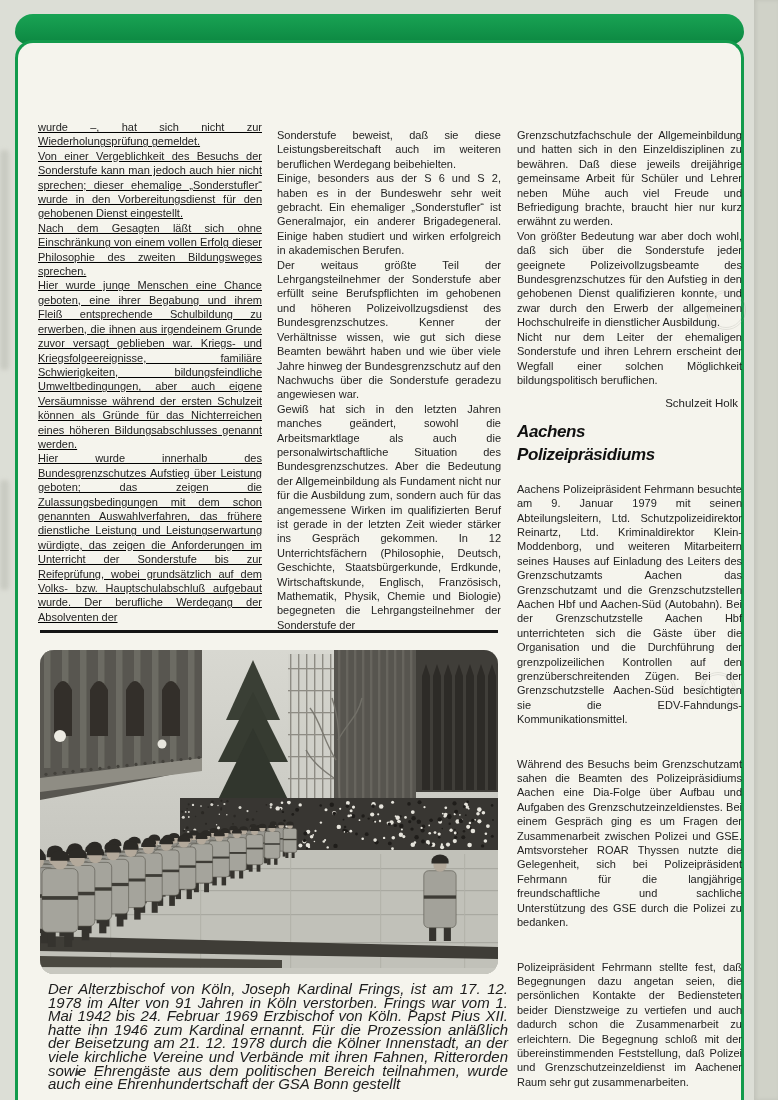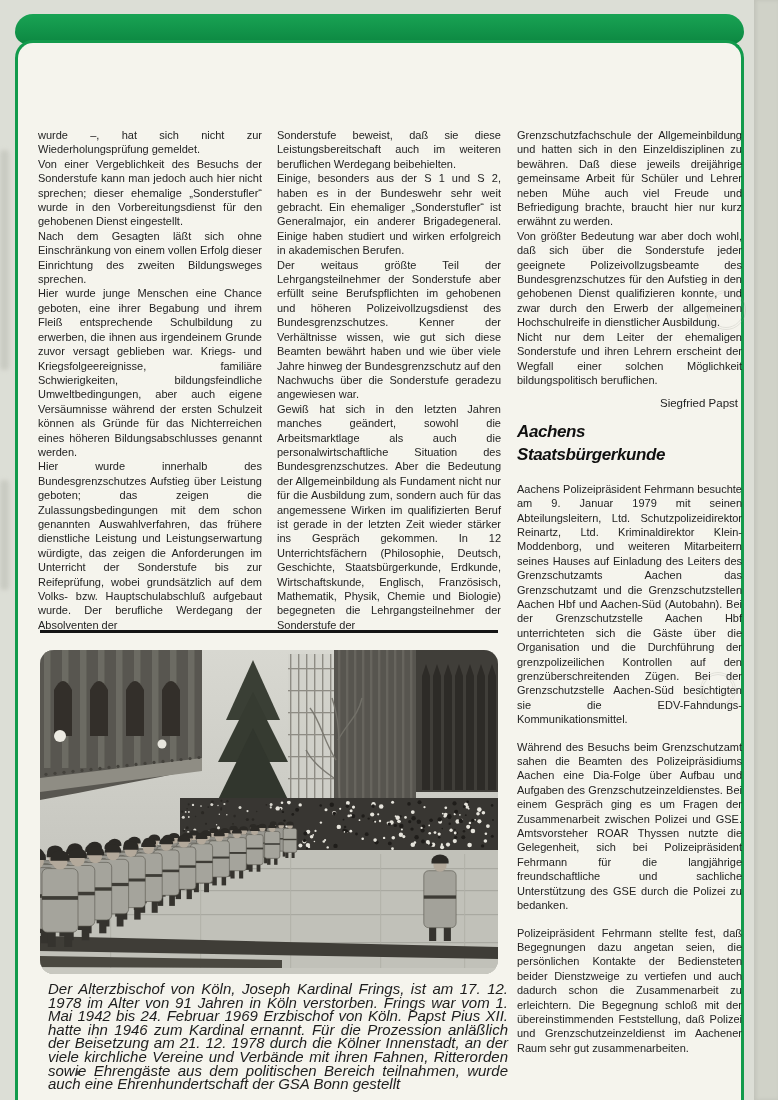--- a/index.html
+++ b/index.html
@@ -17,28 +17,28 @@
     position:absolute;left:15px;top:14px;width:729px;height:30px;
     background:linear-gradient(#19a354,#0c8741);
     border-radius:18px 18px 12px 12px;
   }
   .frame{
     position:absolute;left:15px;top:40px;width:729px;height:1060px;
     background:#f5f4ed;border:3px solid #129a4c;border-bottom:none;
     border-radius:18px 18px 0 0;box-sizing:border-box;
   }
   .col{position:absolute;width:224px;}
-  .col1{left:38px;top:128px;}
+  .col1{left:38px;top:120px;text-decoration:underline;}
   .col2{left:277px;top:128px;}
   .col3{left:517px;top:128px;width:225px;}
   .col p{
     margin:0;text-align:justify;
     font-size:11px;line-height:14.4px;color:#232323;
   }
-  .col p.gap{margin-top:13px;}
+  .col p.gap{margin-top:30px;}
   .byline{
     font-size:11.5px;line-height:14.4px;color:#232323;
     text-align:right;padding-right:4px;margin-top:9px;
   }
   .headline{
     margin:9px 0 15px 0;
     font-size:17px;line-height:23.5px;font-weight:bold;font-style:italic;
     letter-spacing:-0.4px;color:#101010;
   }
   .photo-rule{position:absolute;left:40px;top:630px;width:458px;height:3px;background:#141414;}
@@ -68,41 +68,41 @@
 <div class="left-smudge smudge-a"></div>
 <div class="left-smudge smudge-b"></div>
 <div class="topbar"></div>
 <div class="frame"></div>
 
 <main>
 
   <section class="col col1">
     <p>wurde –, hat sich nicht zur Wiederholungsprüfung gemeldet.</p>
     <p>Von einer Vergeblichkeit des Besuchs der Sonderstufe kann man jedoch auch hier nicht sprechen; dieser ehemalige „Sonderstufler“ wurde in den Vorbereitungsdienst für den gehobenen Dienst eingestellt.</p>
-    <p>Nach dem Gesagten läßt sich ohne Einschränkung von einem vollen Erfolg dieser Einrichtung des zweiten Bildungsweges sprechen.</p>
+    <p>Nach dem Gesagten läßt sich ohne Einschränkung von einem vollen Erfolg dieser Philosophie des zweiten Bildungsweges sprechen.</p>
     <p>Hier wurde junge Menschen eine Chance geboten, eine ihrer Begabung und ihrem Fleiß entsprechende Schulbildung zu erwerben, die ihnen aus irgendeinem Grunde zuvor versagt geblieben war. Kriegs- und Kriegsfolgeereignisse, familiäre Schwierigkeiten, bildungsfeindliche Umweltbedingungen, aber auch eigene Versäumnisse während der ersten Schulzeit können als Gründe für das Nichterreichen eines höheren Bildungsabschlusses genannt werden.</p>
     <p>Hier wurde innerhalb des Bundesgrenzschutzes Aufstieg über Leistung geboten; das zeigen die Zulassungsbedingungen mit dem schon genannten Auswahlverfahren, das frühere dienstliche Leistung und Leistungserwartung würdigte, das zeigen die Anforderungen im Unterricht der Sonderstufe bis zur Reifeprüfung, wobei grundsätzlich auf dem Volks- bzw. Hauptschulabschluß aufgebaut wurde. Der berufliche Werdegang der Absolventen der</p>
   </section>
 
   <section class="col col2">
     <p>Sonderstufe beweist, daß sie diese Leistungsbereitschaft auch im weiteren beruflichen Werdegang beibehielten.</p>
-    <p>Einige, besonders aus der S 1 und S 2, haben es in der Bundeswehr sehr weit gebracht. Ein ehemaliger „Sonderstufler“ ist Generalmajor, ein anderer Brigadegeneral. Einige haben studiert und wirken erfolgreich in akademischen Berufen.</p>
+    <p>Einige, besonders aus der S 6 und S 2, haben es in der Bundeswehr sehr weit gebracht. Ein ehemaliger „Sonderstufler“ ist Generalmajor, ein anderer Brigadegeneral. Einige haben studiert und wirken erfolgreich in akademischen Berufen.</p>
     <p>Der weitaus größte Teil der Lehrgangsteilnehmer der Sonderstufe aber erfüllt seine Berufspflichten im gehobenen und höheren Polizeivollzugsdienst des Bundesgrenzschutzes. Kenner der Verhältnisse wissen, wie gut sich diese Beamten bewährt haben und wie über viele Jahre hinweg der Bundesgrenzschutz auf den Nachwuchs über die Sonderstufe geradezu angewiesen war.</p>
     <p>Gewiß hat sich in den letzten Jahren manches geändert, sowohl die Arbeitsmarktlage als auch die personalwirtschaftliche Situation des Bundesgrenzschutzes. Aber die Bedeutung der Allgemeinbildung als Fundament nicht nur für die Ausbildung zum, sondern auch für das angemessene Wirken im qualifizierten Beruf ist gerade in der letzten Zeit wieder stärker ins Gespräch gekommen. In 12 Unterrichtsfächern (Philosophie, Deutsch, Geschichte, Staatsbürgerkunde, Erdkunde, Wirtschaftskunde, Englisch, Französisch, Mathematik, Physik, Chemie und Biologie) begegneten die Lehrgangsteilnehmer der Sonderstufe der</p>
   </section>
 
   <section class="col col3">
     <p>Grenzschutzfachschule der Allgemeinbildung und hatten sich in den Einzeldisziplinen zu bewähren. Daß diese jeweils dreijährige gemeinsame Arbeit für Schüler und Lehrer neben Mühe auch viel Freude und Befriedigung brachte, braucht hier nur kurz erwähnt zu werden.</p>
     <p>Von größter Bedeutung war aber doch wohl, daß sich über die Sonderstufe jeder geeignete Polizeivollzugsbeamte des Bundesgrenzschutzes für den Aufstieg in den gehobenen Dienst qualifizieren konnte, und zwar durch den Erwerb der allgemeinen Hochschulreife in dienstlicher Ausbildung.</p>
     <p>Nicht nur dem Leiter der ehemaligen Sonderstufe und ihren Lehrern erscheint der Wegfall einer solchen Möglichkeit bildungspolitisch beruflichen.</p>
-    <div class="byline">Siegfried Papst</div>
+    <div class="byline">Schulzeit Holk</div>
 
     <h1 class="headline">
       <div>Aachens</div>
-      <div>Staatsbürgerkunde</div>
+      <div>Polizeipräsidiums</div>
     </h1>
 
     <p>Aachens Polizeipräsident Fehrmann besuchte am 9. Januar 1979 mit seinen Abteilungsleitern, Ltd. Schutzpolizeidirektor Reinartz, Ltd. Kriminaldirektor Klein-Moddenborg, und weiteren Mitarbeitern seines Hauses auf Einladung des Leiters des Grenzschutzamts Aachen das Grenzschutzamt und die Grenzschutzstellen Aachen Hbf und Aachen-Süd (Autobahn). Bei der Grenzschutzstelle Aachen Hbf unterrichteten sich die Gäste über die Organisation und die Durchführung der grenzpolizeilichen Kontrollen auf den grenzüberschreitenden Zügen. Bei der Grenzschutzstelle Aachen-Süd besichtigten sie die EDV-Fahndungs-Kommunikationsmittel.</p>
     <p class="gap">Während des Besuchs beim Grenzschutzamt sahen die Beamten des Polizeipräsidiums Aachen eine Dia-Folge über Aufbau und Aufgaben des Grenzschutzeinzeldienstes. Bei einem Gespräch ging es um Fragen der Zusammenarbeit zwischen Polizei und GSE. Amtsvorsteher ROAR Thyssen nutzte die Gelegenheit, sich bei Polizeipräsident Fehrmann für die langjährige freundschaftliche und sachliche Unterstützung des GSE durch die Polizei zu bedanken.</p>
     <p class="gap">Polizeipräsident Fehrmann stellte fest, daß Begegnungen dazu angetan seien, die persönlichen Kontakte der Bediensteten beider Dienstzweige zu vertiefen und auch dadurch schon die Zusammenarbeit zu erleichtern. Die Begegnung schloß mit der übereinstimmenden Feststellung, daß Polizei und Grenzschutzeinzeldienst im Aachener Raum sehr gut zusammenarbeiten.</p>
   </section>
 
   <div class="photo-rule"></div>
 
   <figure class="photo">

